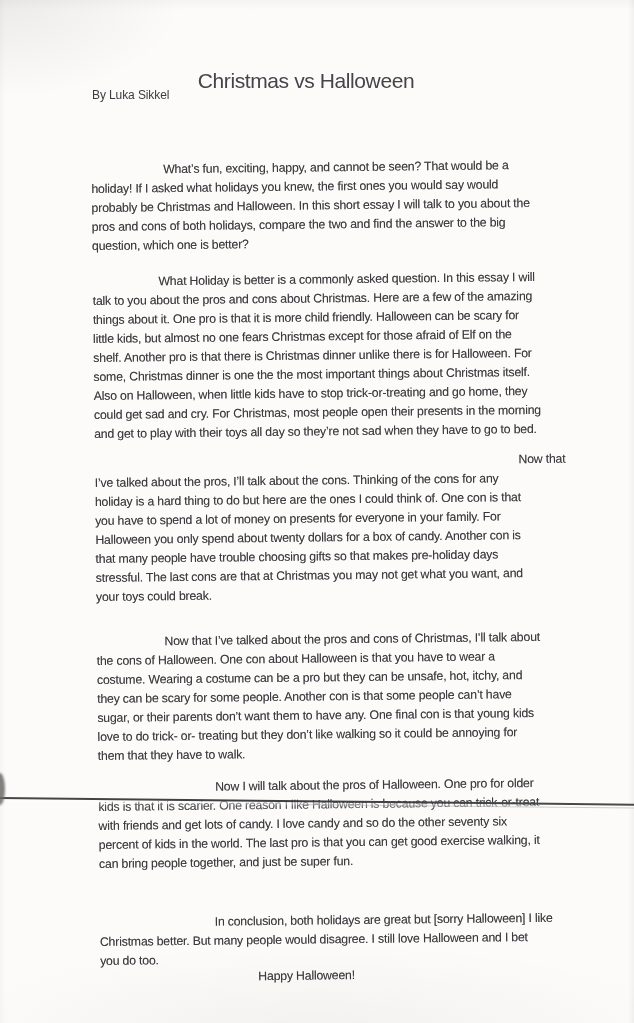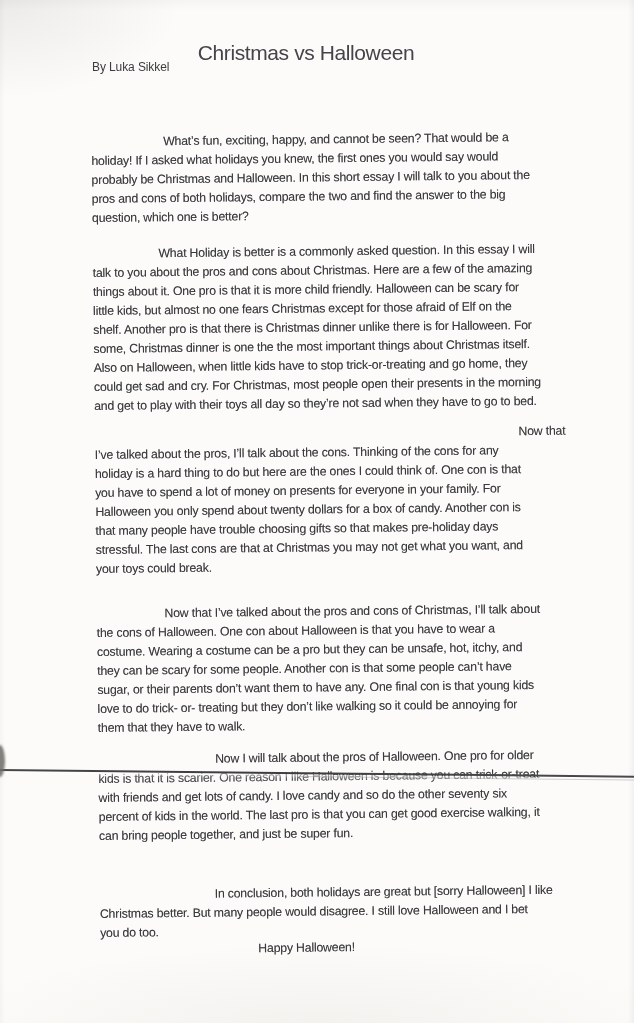--- a/index.html
+++ b/index.html
@@ -7,21 +7,21 @@
     width:634px;height:1023px;overflow:hidden;position:relative;
     font-family:"Liberation Sans","DejaVu Sans",sans-serif;
     background:
       radial-gradient(ellipse 260px 140px at 0% 0%, rgba(90,90,95,0.10), transparent 70%),
       radial-gradient(ellipse 500px 120px at 50% 101%, rgba(140,125,110,0.08), transparent 75%),
       linear-gradient(to left, rgba(120,115,110,0.08), transparent 6px),
       linear-gradient(to right, rgba(120,115,110,0.05), transparent 5px),
       linear-gradient(to bottom, rgba(120,115,110,0.05), transparent 10px),
       #fcfbf9;
   }
-  .page{position:absolute;inset:0;}
+  .page{position:absolute;inset:0;margin-top:28px;}
   .doc-title{
     position:absolute;top:40px;left:0;width:634px;
     text-align:center;transform:translateX(-11px);
     font-size:21px;letter-spacing:-0.4px;line-height:26px;
     color:#44444a;
   }
   .byline{
     position:absolute;top:60px;left:92px;
     font-size:12px;color:#3c3c40;letter-spacing:-0.1px;
   }

